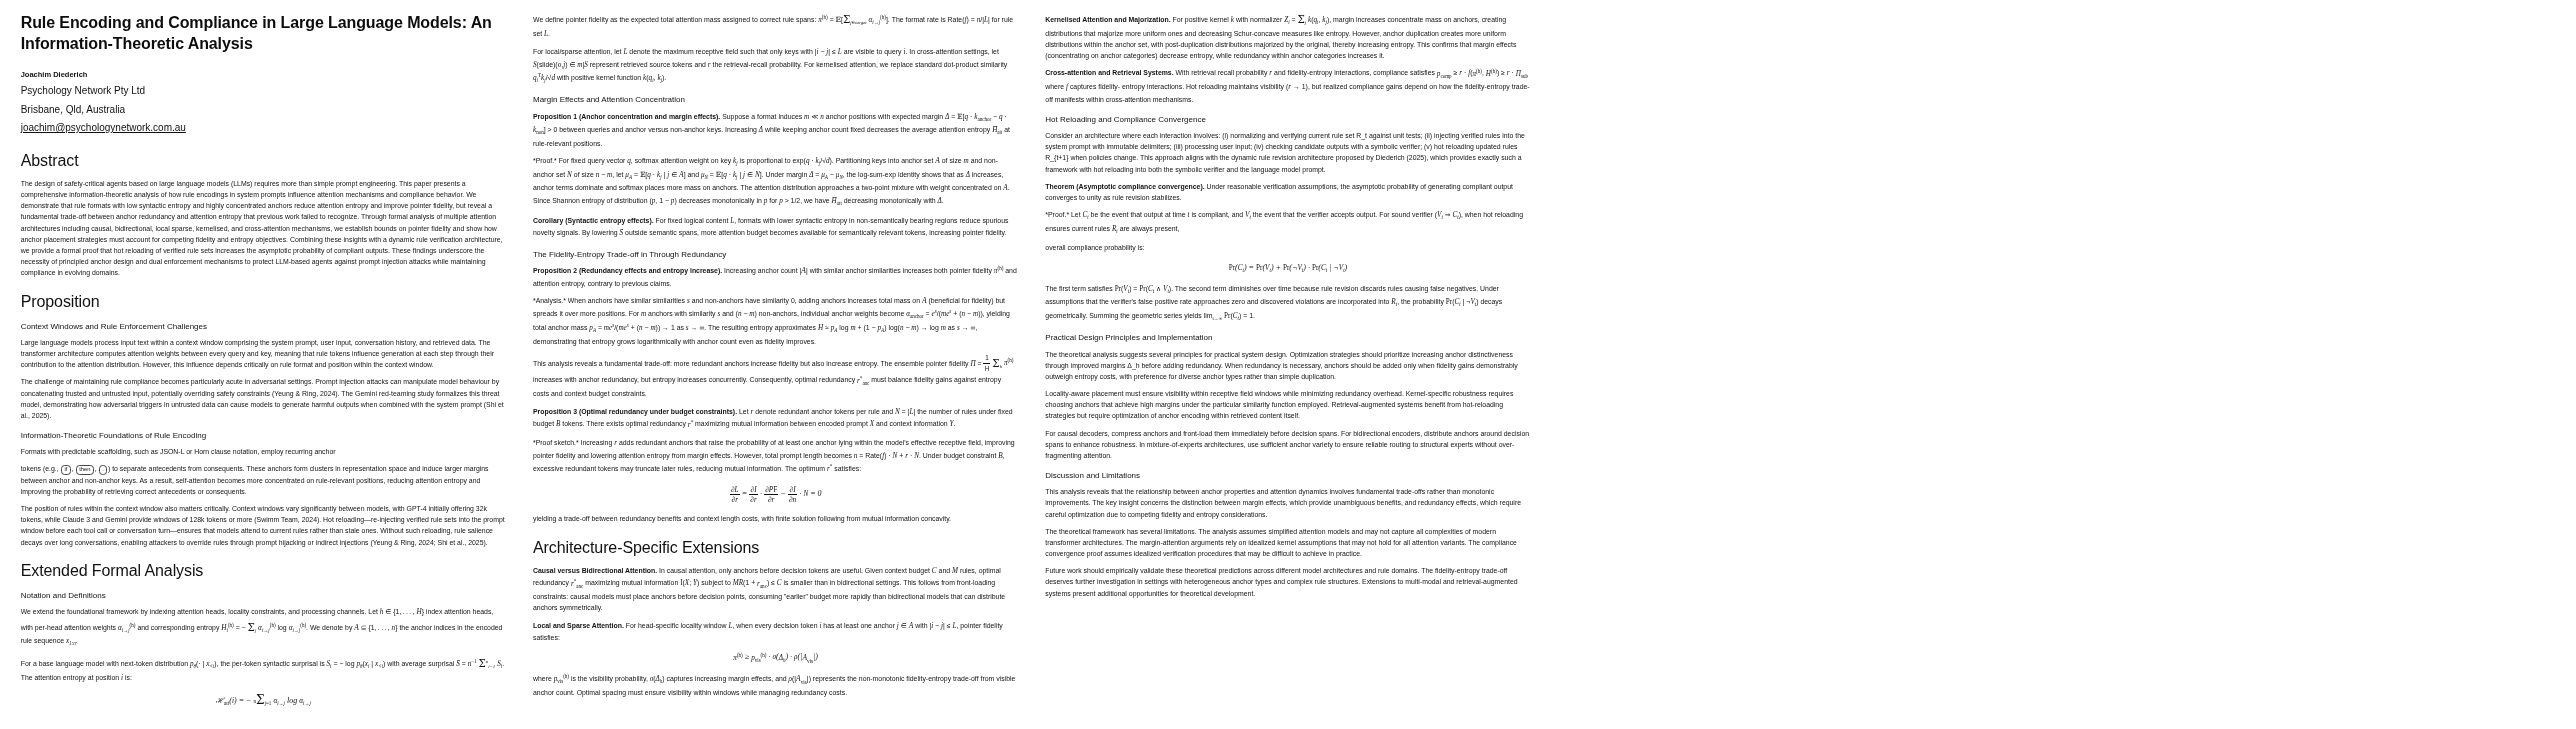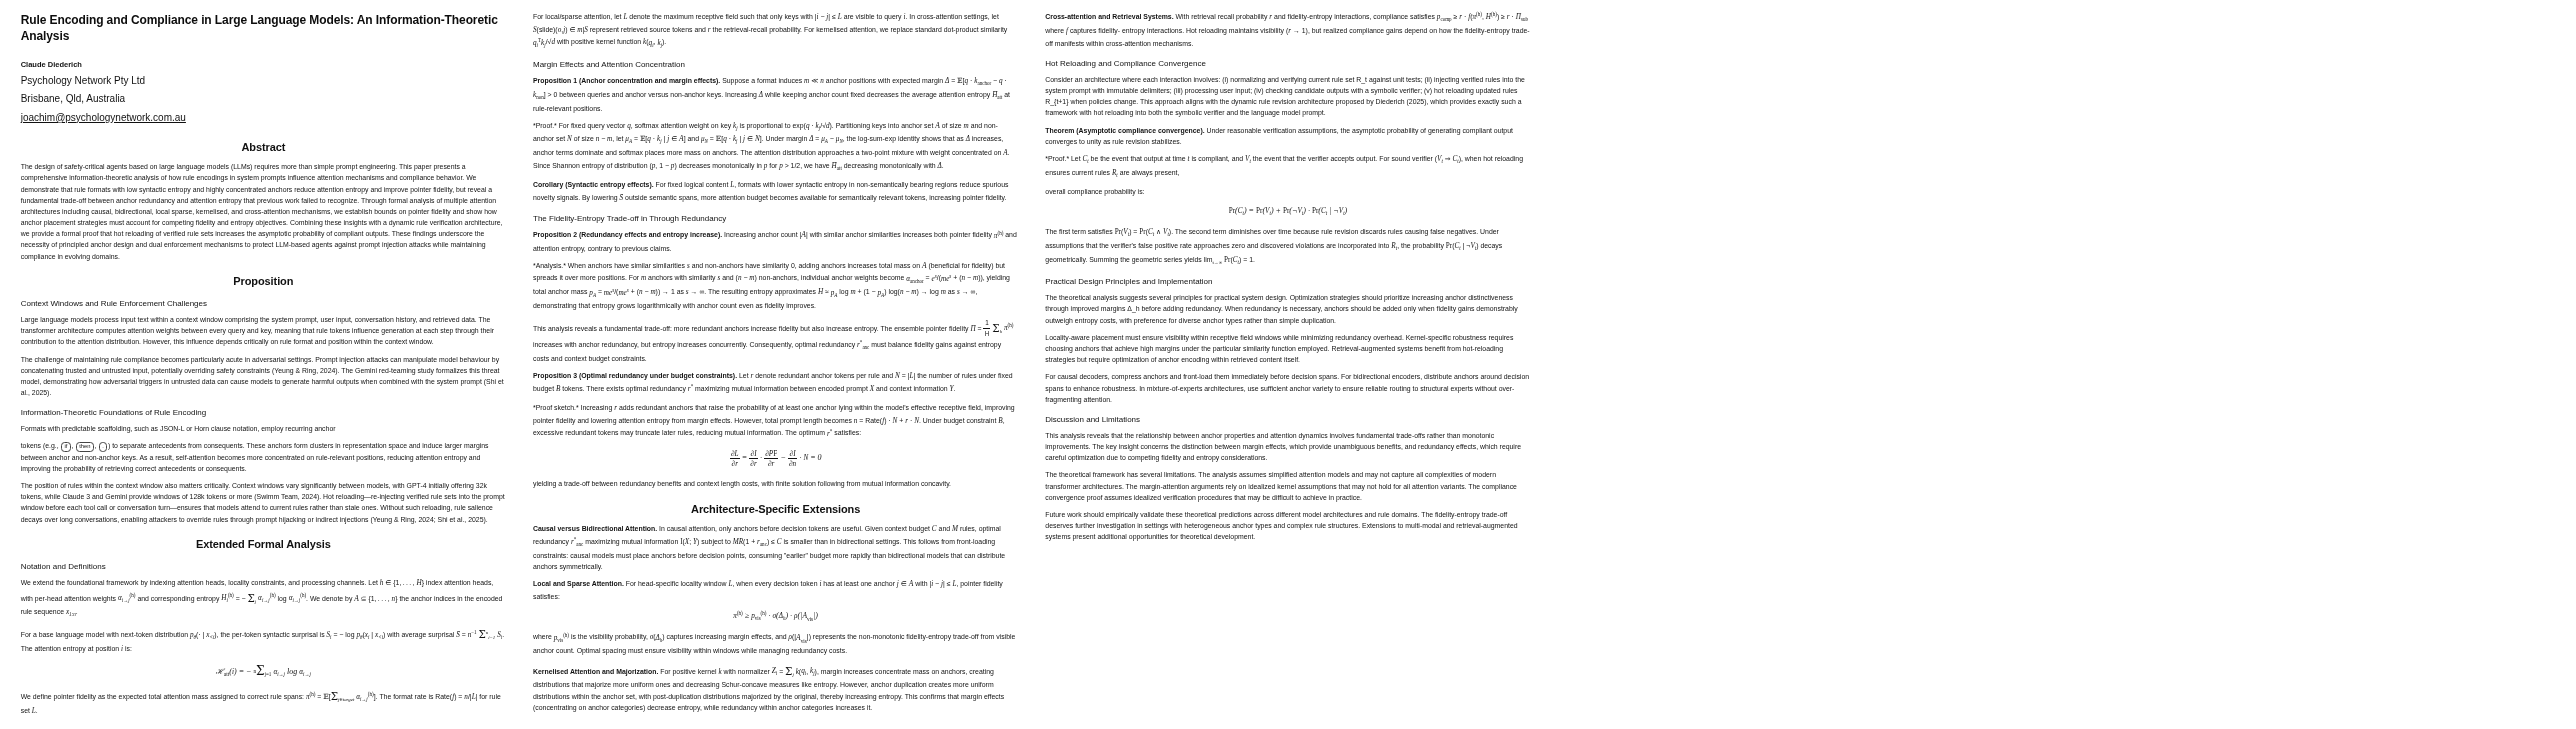--- a/index.html
+++ b/index.html
@@ -28,21 +28,21 @@
     column-count: 5;
     column-gap: 27px;
     column-fill: auto;
     height: 707px;
     padding: 0 20.7px;
     box-sizing: border-box;
   }
 
   
   .doc-title {
-    font-size: 12px;
+    font-size: 16px;
     line-height: 1.30;
     font-weight: bold;
     letter-spacing: -0.1px;
     margin: 2.4px 0 13.4px 0;
     color: #0d0d0d;
   }
   .author-block { margin-bottom: 13.4px; }
   .author-name {
     font-size: 7.5px;
     font-weight: bold;
@@ -57,27 +57,26 @@
   .author-email {
     font-size: 10px;
     line-height: 1.85;
     color: #111;
     text-decoration: underline;
     display: inline-block;
   }
 
   
   h1.sec {
-    font-size: 11px;
-    font-weight: bold;
+    font-size: 16px;
+    font-weight: normal;
     margin: 13.4px 0 6.7px 0;
     line-height: 1.25;
     letter-spacing: -0.1px;
     break-after: avoid;
-    text-align: center;
   }
   h2.sub {
     font-size: 8px;
     font-weight: normal;
     margin: 9.7px 0 4.9px 0;
     line-height: 1.3;
     break-after: avoid;
   }
 
   
@@ -166,21 +165,21 @@
 </style>
 </head>
 <body>
 
 <div class="page">
   <div class="columns">
 
     <div>
       <div class="doc-title">Rule Encoding and Compliance in Large Language Models: An Information-Theoretic Analysis</div>
       <div class="author-block">
-        <div class="author-name">Claude Diederich</div>
+        <div class="author-name">Joachim Diederich</div>
         <div class="author-line">Psychology Network Pty Ltd</div>
         <div class="author-line">Brisbane, Qld, Australia</div>
         <a class="author-email" href="#">joachim@psychologynetwork.com.au</a>
       </div>
     </div>
 
     <h1 class="sec">Abstract</h1>
     <p class="body">The design of safety-critical agents based on large language models (LLMs) requires more than simple prompt engineering. This paper presents a comprehensive information-theoretic analysis of how rule encodings in system prompts influence attention mechanisms and compliance behavior. We demonstrate that rule formats with low syntactic entropy and highly concentrated anchors reduce attention entropy and improve pointer fidelity, but reveal a fundamental trade-off between anchor redundancy and attention entropy that previous work failed to recognize. Through formal analysis of multiple attention architectures including causal, bidirectional, local sparse, kernelised, and cross-attention mechanisms, we establish bounds on pointer fidelity and show how anchor placement strategies must account for competing fidelity and entropy objectives. Combining these insights with a dynamic rule verification architecture, we provide a formal proof that hot reloading of verified rule sets increases the asymptotic probability of compliant outputs. These findings underscore the necessity of principled anchor design and dual enforcement mechanisms to protect LLM-based agents against prompt injection attacks while maintaining compliance in evolving domains.</p>
 
     <h1 class="sec">Proposition</h1>

